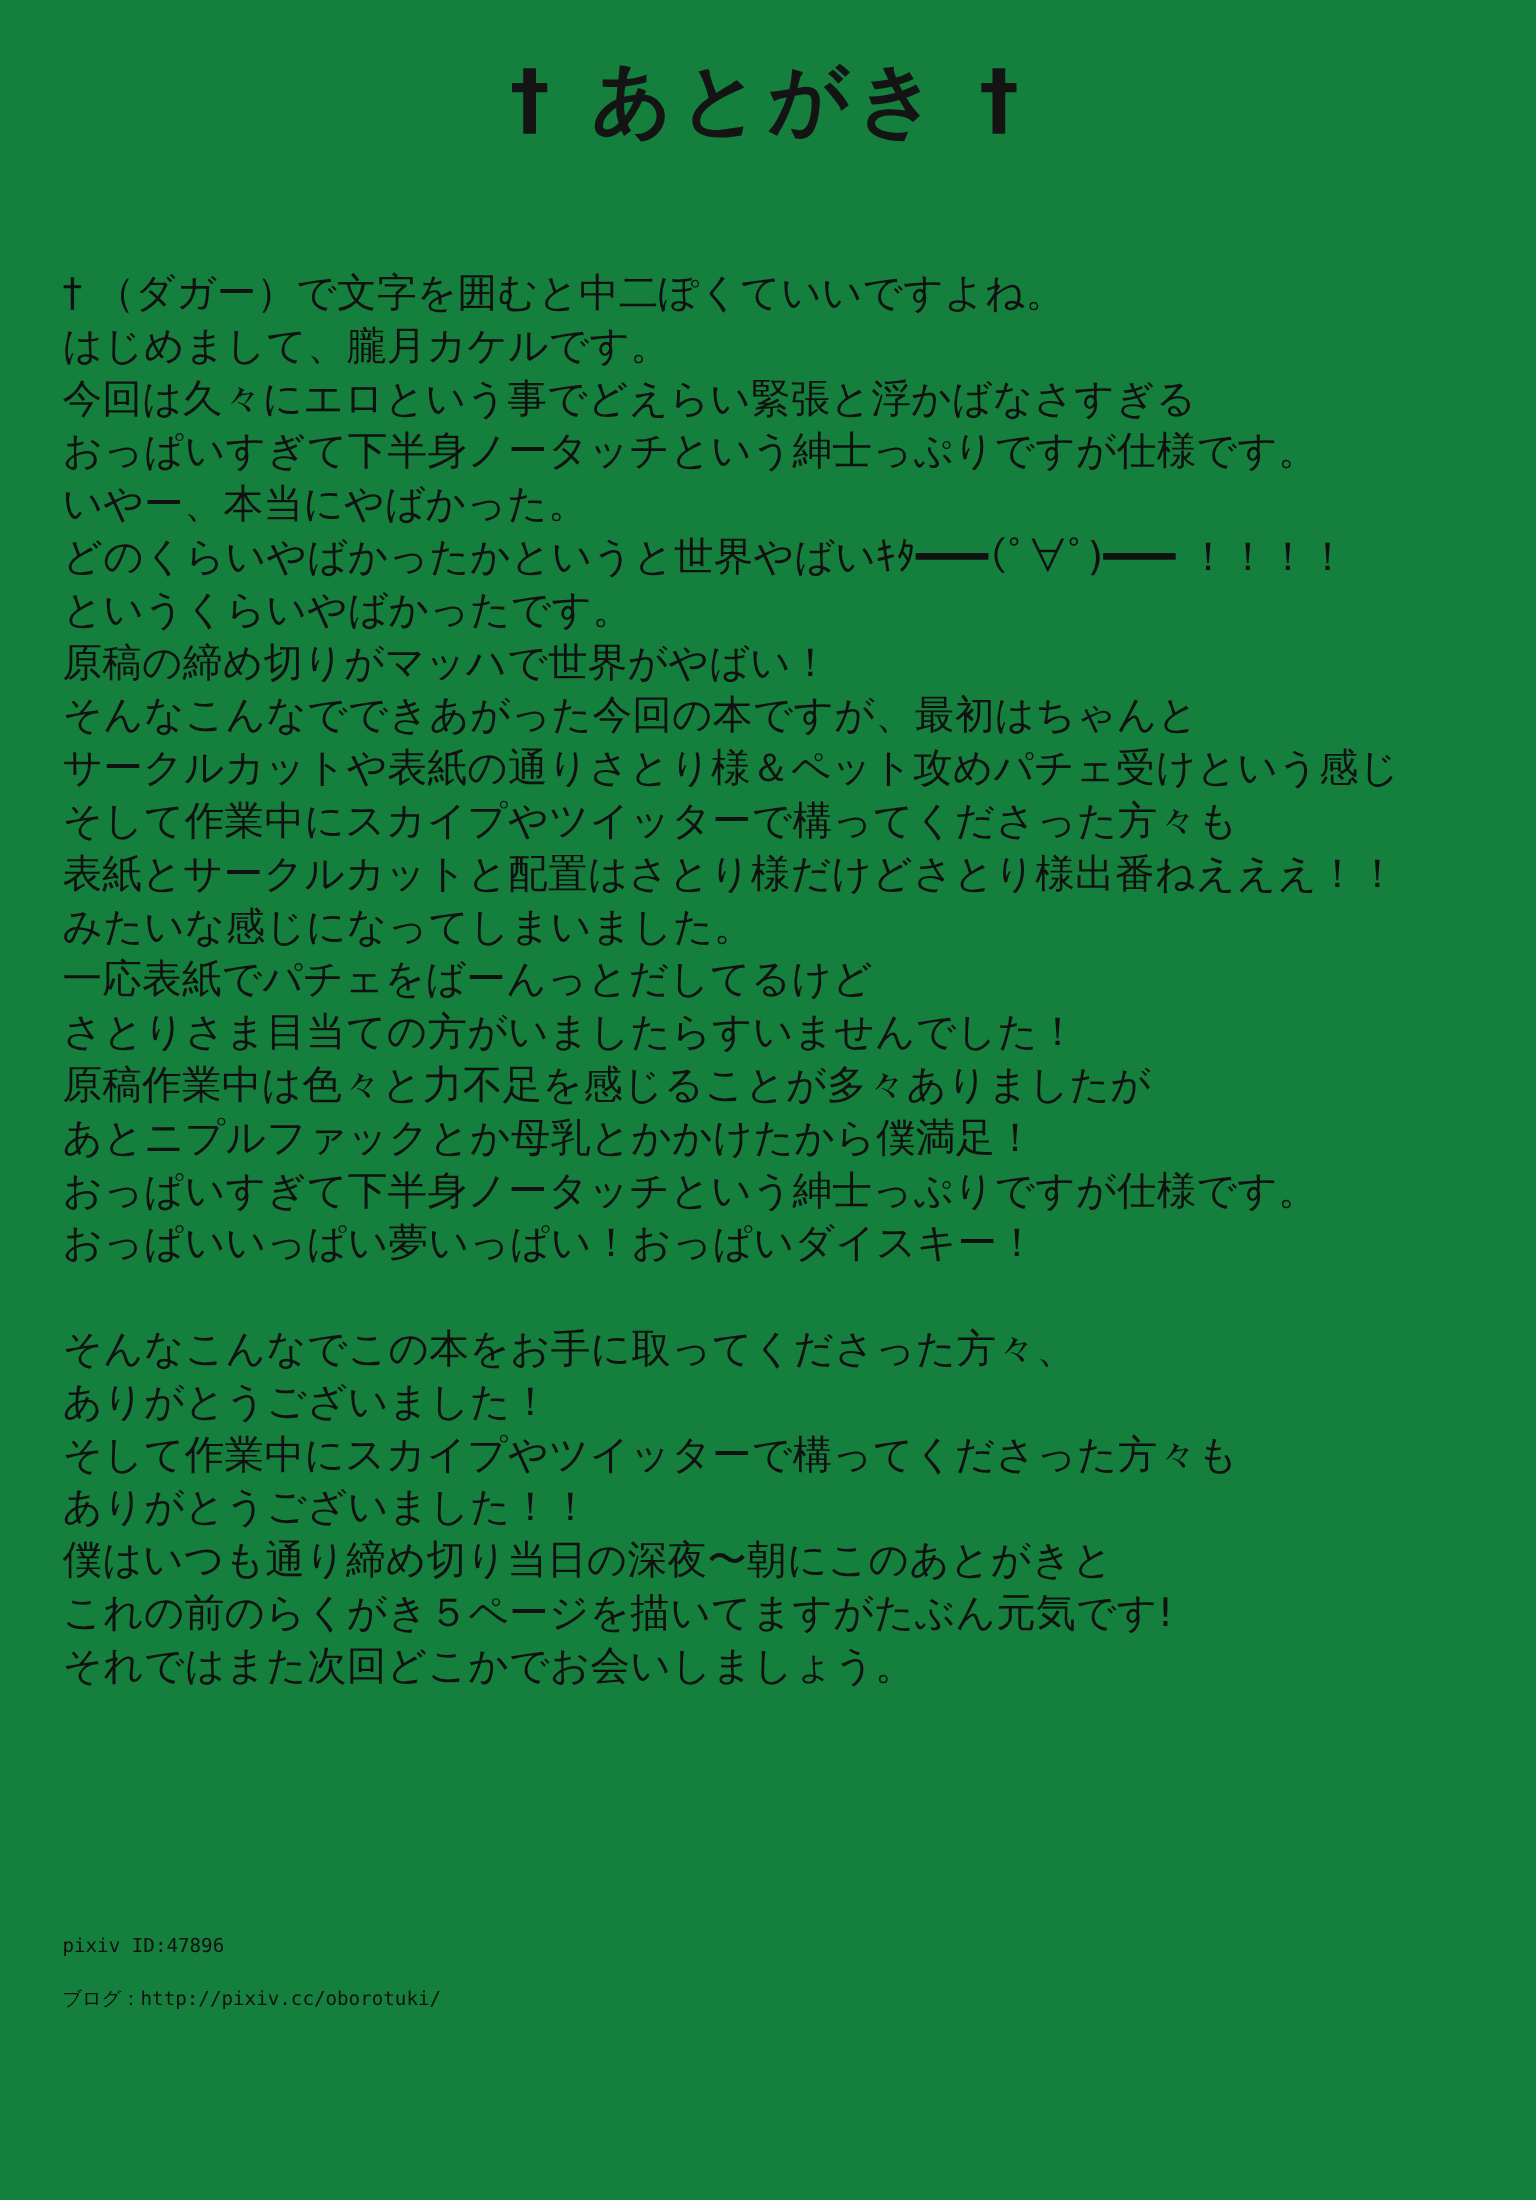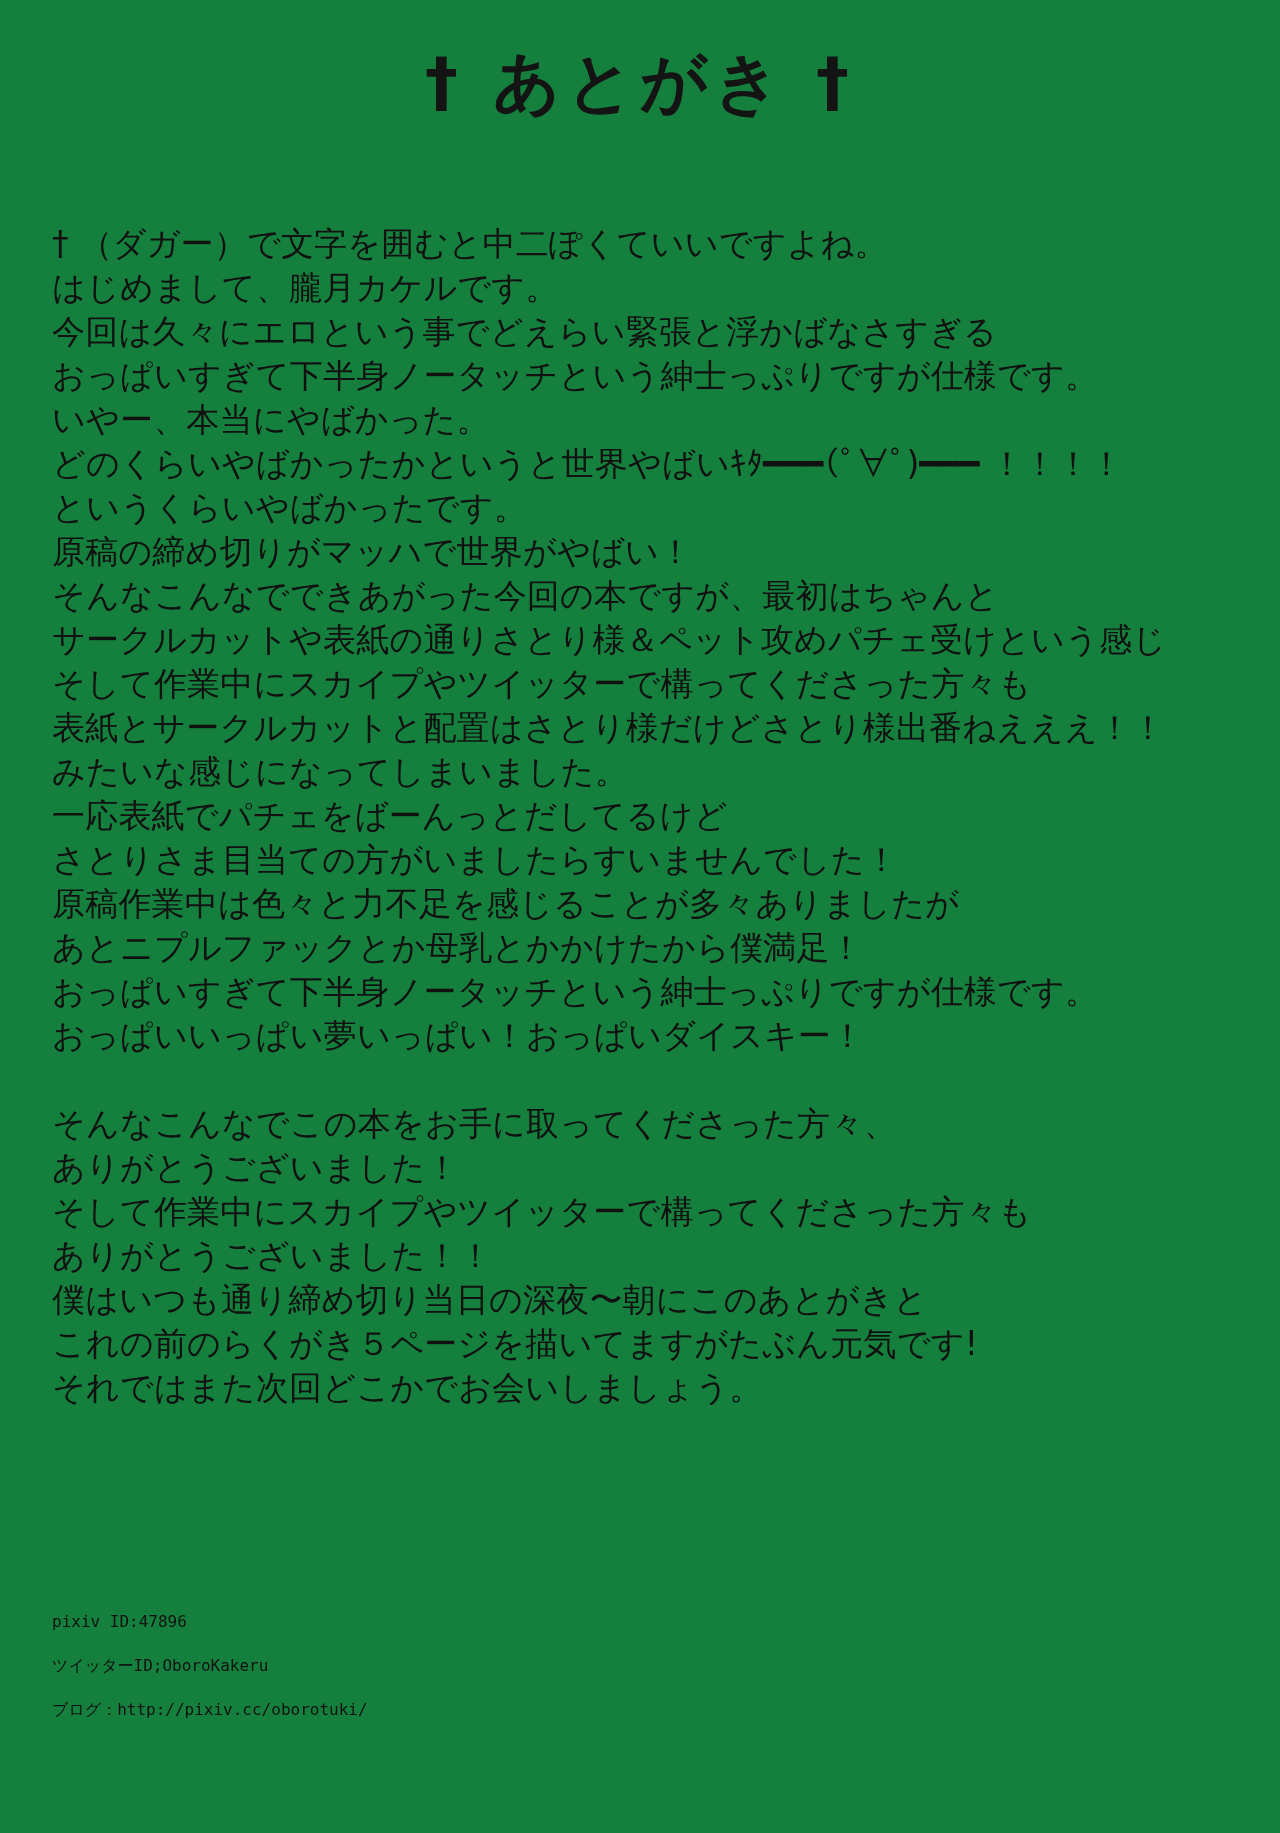--- a/index.html
+++ b/index.html
@@ -107,17 +107,16 @@
       <div class="line">ありがとうございました！！</div>
       <div class="line">僕はいつも通り締め切り当日の深夜〜朝にこのあとがきと</div>
       <div class="line">これの前のらくがき５ページを描いてますがたぶん元気です!</div>
       <div class="line">それではまた次回どこかでお会いしましょう。</div>
     </div>
 
   </div>
 
   <div class="footer-block">
     <div class="footer-line">pixiv ID:47896</div>
-    <div class="footer-line">ツイッターID;OboroKakeru</div>
     <div class="footer-line">ブログ：http://pixiv.cc/oborotuki/</div>
   </div>
 
 </div>
 
 </body></html>

